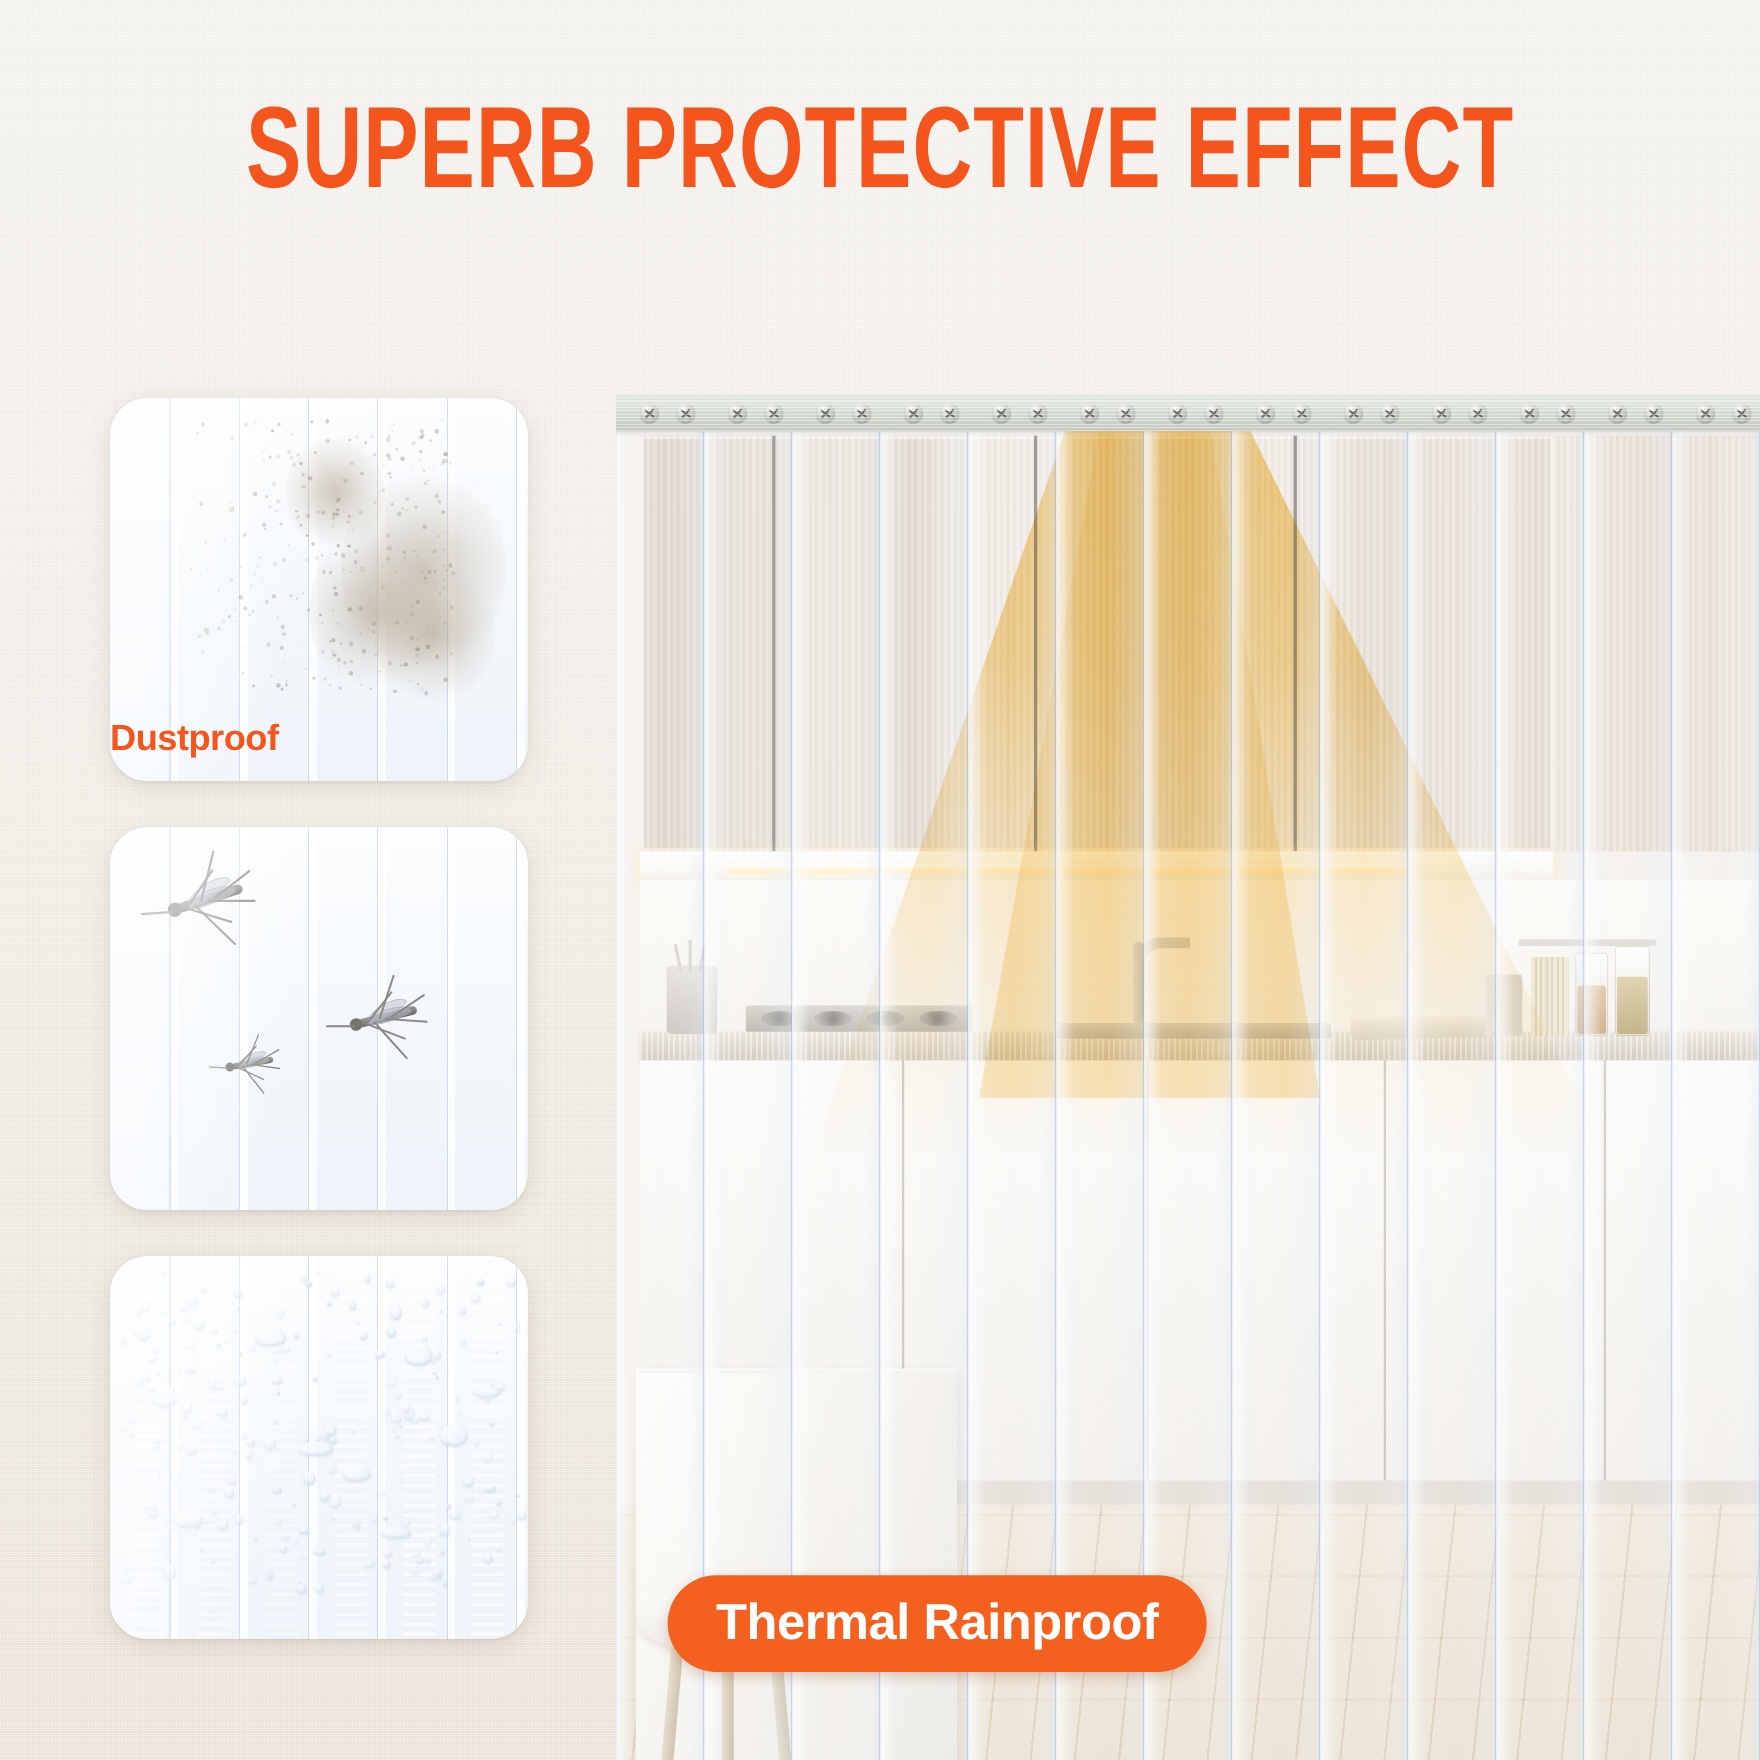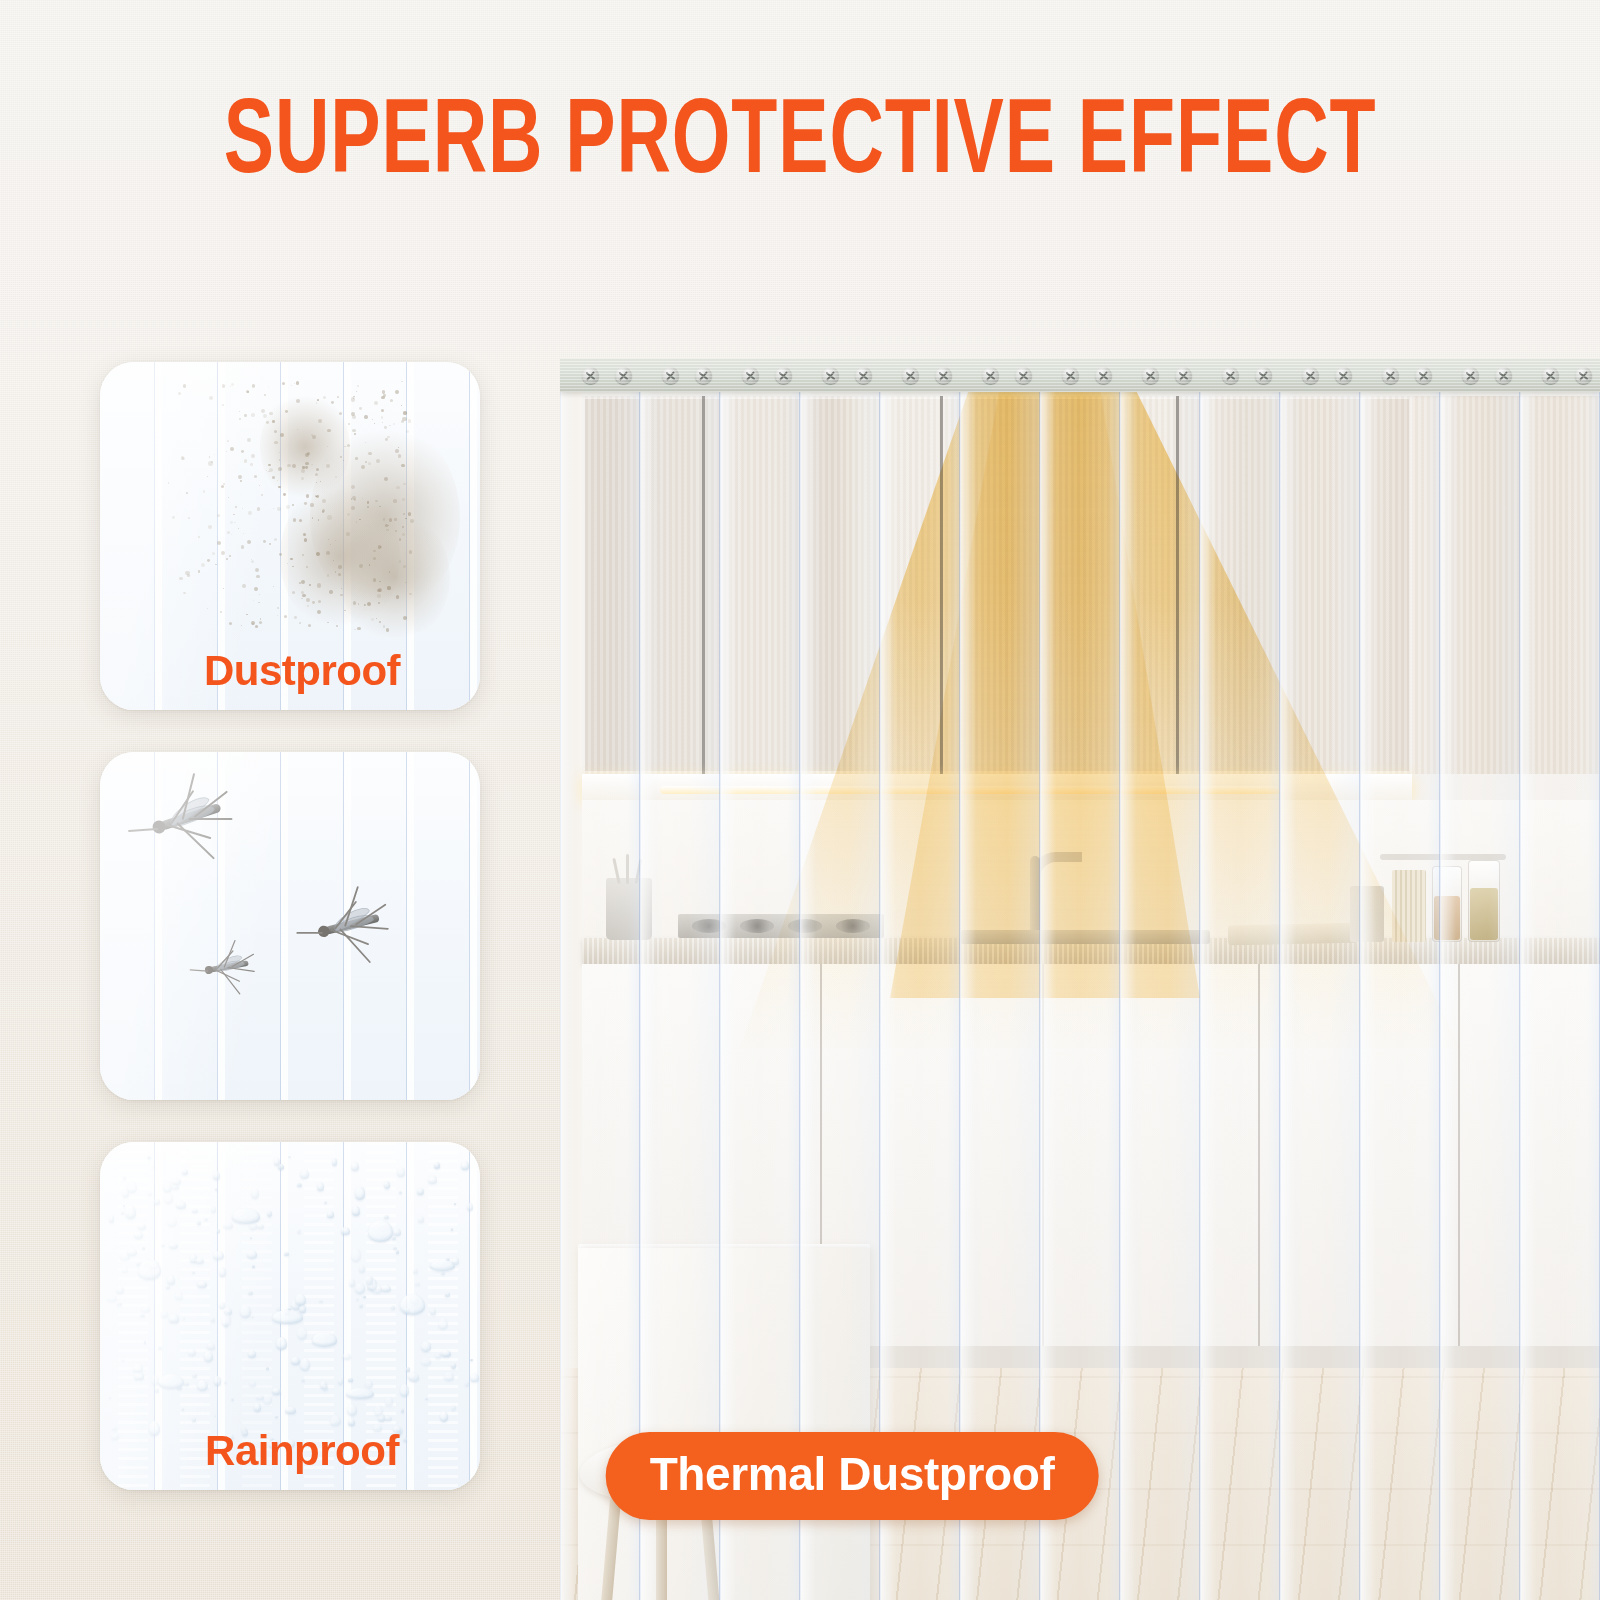--- a/index.html
+++ b/index.html
@@ -86,27 +86,25 @@
         rgba(255,255,255,.85) 55px 62px,
         rgba(255,255,255,0) 62px 63px);
   }
   .card-sheen{
     position:absolute; inset:0;
     background:linear-gradient(100deg, rgba(255,255,255,.55) 0 18%, rgba(255,255,255,0) 45%);
   }
 
   .card-label {
     position:absolute; left:0; right:0; bottom:14px;
-    text-align:center;
     font-weight:bold;
-    font-size:42px;
+    font-size:33px;
     line-height:50px;
     color:#f4551d;
     letter-spacing:-.5px;
-    padding-left:24px;
   }
 
   
   .dust { position:absolute; inset:0; }
   .dust-cloud{
     position:absolute;
     border-radius:50%;
     background:radial-gradient(circle, rgba(175,160,138,.55) 0%, rgba(190,176,155,.22) 45%, rgba(200,188,168,0) 72%);
   }
   .dust-speck{ position:absolute; border-radius:50%; background:rgba(150,134,110,.62); }
@@ -1021,21 +1019,20 @@
         <div class="drop" style="left: 132px; top: 66px; width: 28.4326px; height: 15.5515px; opacity: 0.92;"></div>
         <div class="drop" style="left: 172px; top: 168px; width: 30.9156px; height: 13.6751px; opacity: 0.92;"></div>
         <div class="drop" style="left: 212px; top: 190px; width: 25.3677px; height: 14.6713px; opacity: 0.92;"></div>
         <div class="drop" style="left: 268px; top: 78px; width: 25.2345px; height: 21.9647px; opacity: 0.92;"></div>
         <div class="drop" style="left: 300px; top: 152px; width: 24.8968px; height: 20.8949px; opacity: 0.92;"></div>
         <div class="drop" style="left: 58px; top: 232px; width: 25.6392px; height: 14.8095px; opacity: 0.92;"></div>
         <div class="drop" style="left: 246px; top: 246px; width: 28.1357px; height: 11.3973px; opacity: 0.92;"></div>
         <div class="drop" style="left: 330px; top: 118px; width: 25.3633px; height: 11.375px; opacity: 0.92;"></div>
       </div>
     <div class="card-sheen"></div>
-    <div class="card-label">Rainproof</div>
   </div>
 
   <div id="scene">
 
     <div id="kitchen">
       <div class="k-wall"></div>
       <div class="k-leftwall"></div>
 
       <div class="k-upper">
         <div class="k-upper-wood"></div>
@@ -1178,15 +1175,15 @@
         <div class="screw" style="left: 775.2px;"></div>
         <div class="screw" style="left: 821.6px;"></div>
         <div class="screw" style="left: 855.2px;"></div>
         <div class="screw" style="left: 901.6px;"></div>
         <div class="screw" style="left: 935.2px;"></div>
         <div class="screw" style="left: 981.6px;"></div>
         <div class="screw" style="left: 1015.2px;"></div>
       </div>
   </div>
 
-  <div id="thermal-badge">Thermal Dustproof</div>
+  <div id="thermal-badge">Thermal Rainproof</div>
 
 </div>
 
 </body></html>

